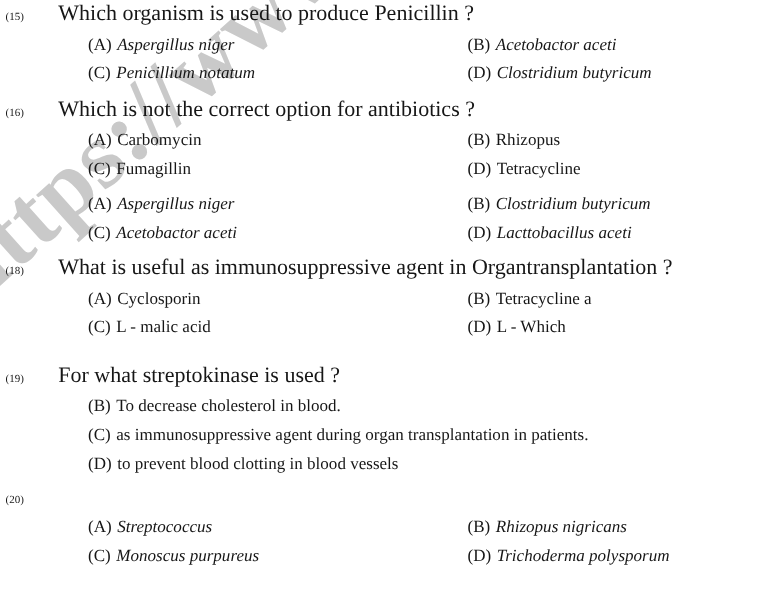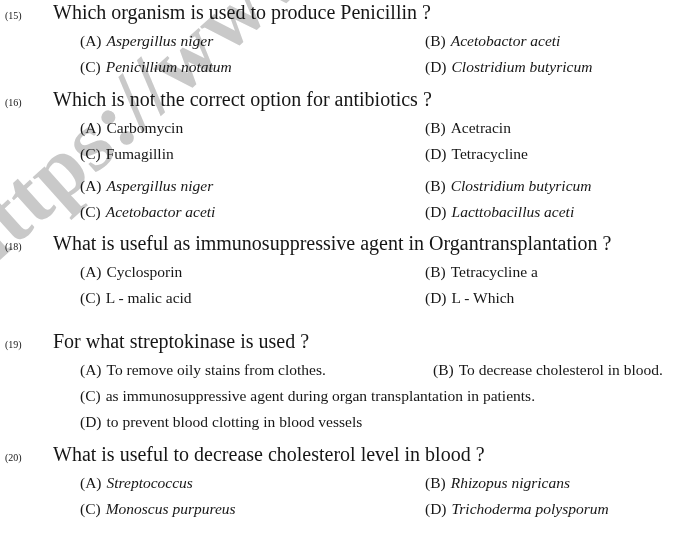--- a/index.html
+++ b/index.html
@@ -160,21 +160,21 @@
     <div class="question-block sp-q16">
       <div class="q-head">
         <span class="q-num">(16)</span>
         <span class="q-text">Which is not the correct option for antibiotics ?</span>
       </div>
       <div class="opt-row">
         <div class="opt opt-a">
           <span class="opt-label">(A)</span><span class="opt-gap"></span><span class="opt-body">Carbomycin</span>
         </div>
         <div class="opt opt-b">
-          <span class="opt-label">(B)</span><span class="opt-gap"></span><span class="opt-body">Acetracin</span>
+          <span class="opt-label">(B)</span><span class="opt-gap"></span><span class="opt-body">Rhizopus</span>
         </div>
       </div>
       <div class="opt-row">
         <div class="opt opt-c">
           <span class="opt-label">(C)</span><span class="opt-gap"></span><span class="opt-body">Fumagillin</span>
         </div>
         <div class="opt opt-d">
           <span class="opt-label">(D)</span><span class="opt-gap"></span><span class="opt-body">Tetracycline</span>
         </div>
       </div>
@@ -221,43 +221,39 @@
         </div>
       </div>
     </div>
 
     <div class="question-block wide sp-q19">
       <div class="q-head">
         <span class="q-num">(19)</span>
         <span class="q-text">For what streptokinase is used ?</span>
       </div>
       <div class="opt-row">
-        <div class="opt opt-a">
-          <span class="opt-label">(A)</span><span class="opt-gap"></span><span class="opt-body">To remove oily stains from clothes.</span>
-        </div>
         <div class="opt opt-b">
           <span class="opt-label">(B)</span><span class="opt-gap"></span><span class="opt-body">To decrease cholesterol in blood.</span>
         </div>
       </div>
       <div class="opt-row full-row">
         <div class="opt">
           <span class="opt-label">(C)</span><span class="opt-gap"></span><span class="opt-body">as immunosuppressive agent during organ transplantation in patients.</span>
         </div>
       </div>
       <div class="opt-row full-row">
         <div class="opt">
           <span class="opt-label">(D)</span><span class="opt-gap"></span><span class="opt-body">to prevent blood clotting in blood vessels</span>
         </div>
       </div>
     </div>
 
     <div class="question-block italic sp-q20">
       <div class="q-head">
         <span class="q-num">(20)</span>
-        <span class="q-text">What is useful to decrease cholesterol level in blood ?</span>
       </div>
       <div class="opt-row">
         <div class="opt opt-a">
           <span class="opt-label">(A)</span><span class="opt-gap"></span><span class="opt-body">Streptococcus</span>
         </div>
         <div class="opt opt-b">
           <span class="opt-label">(B)</span><span class="opt-gap"></span><span class="opt-body">Rhizopus  nigricans</span>
         </div>
       </div>
       <div class="opt-row">

